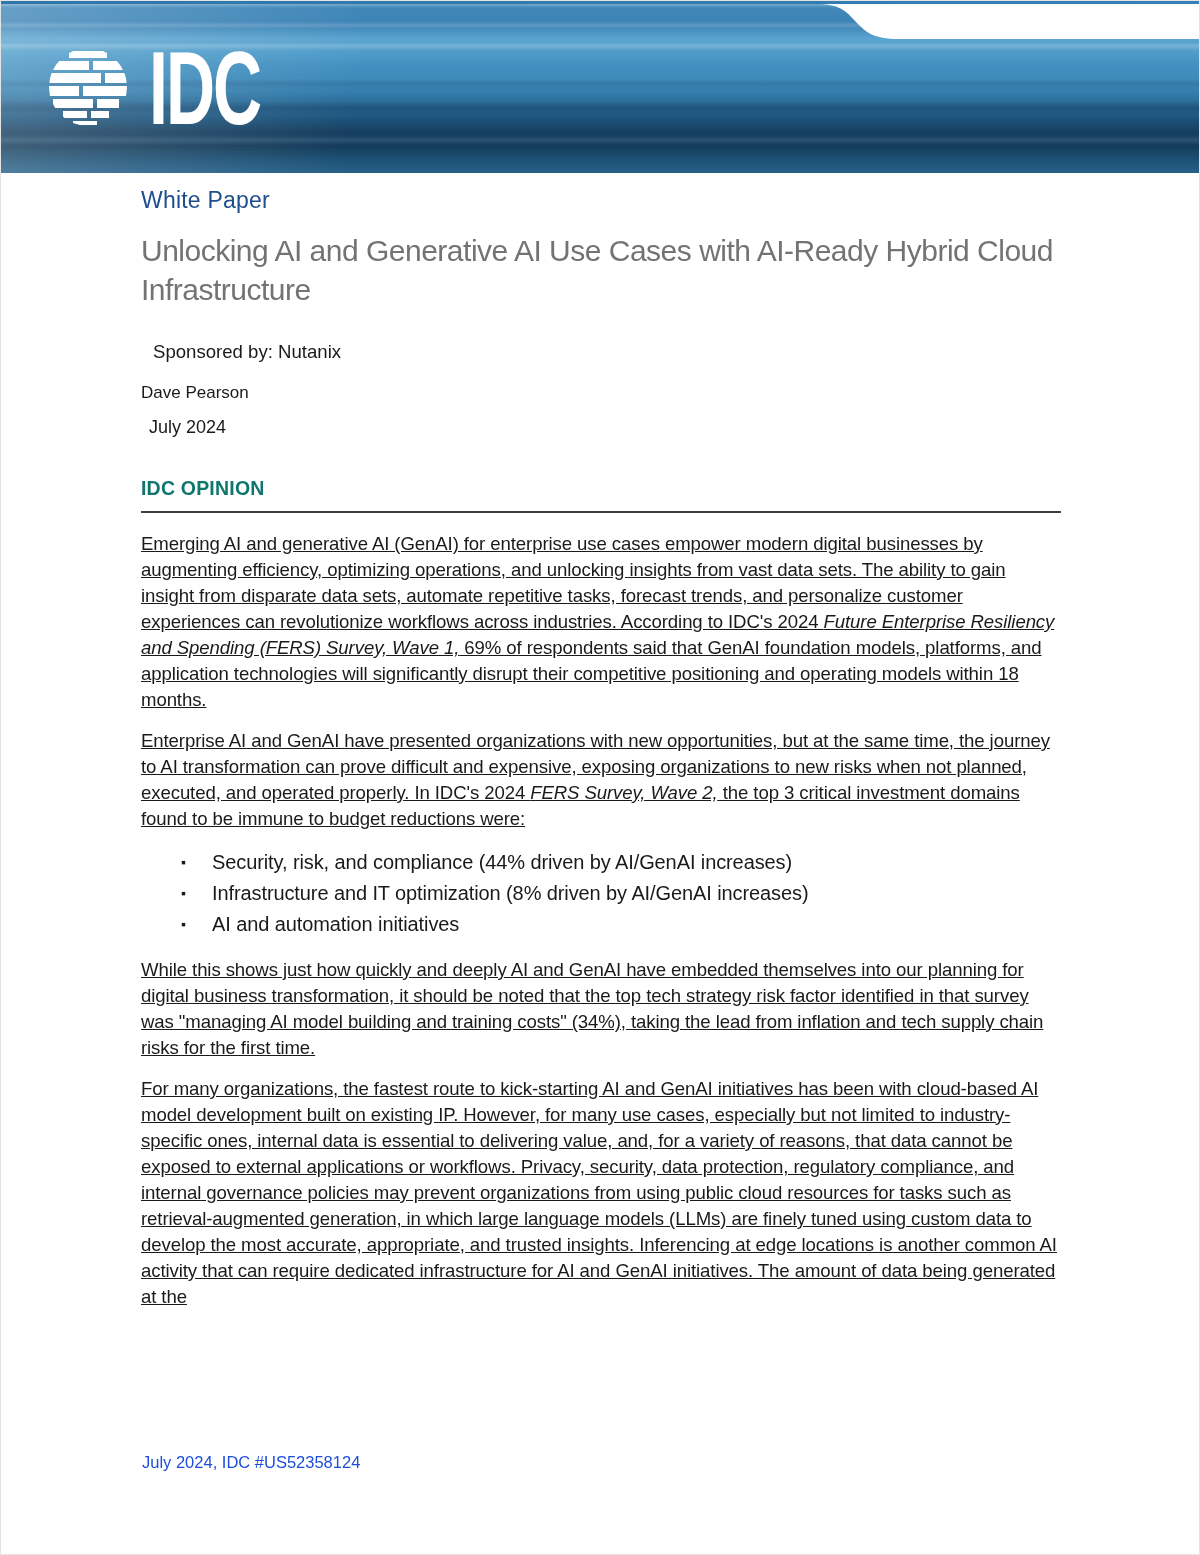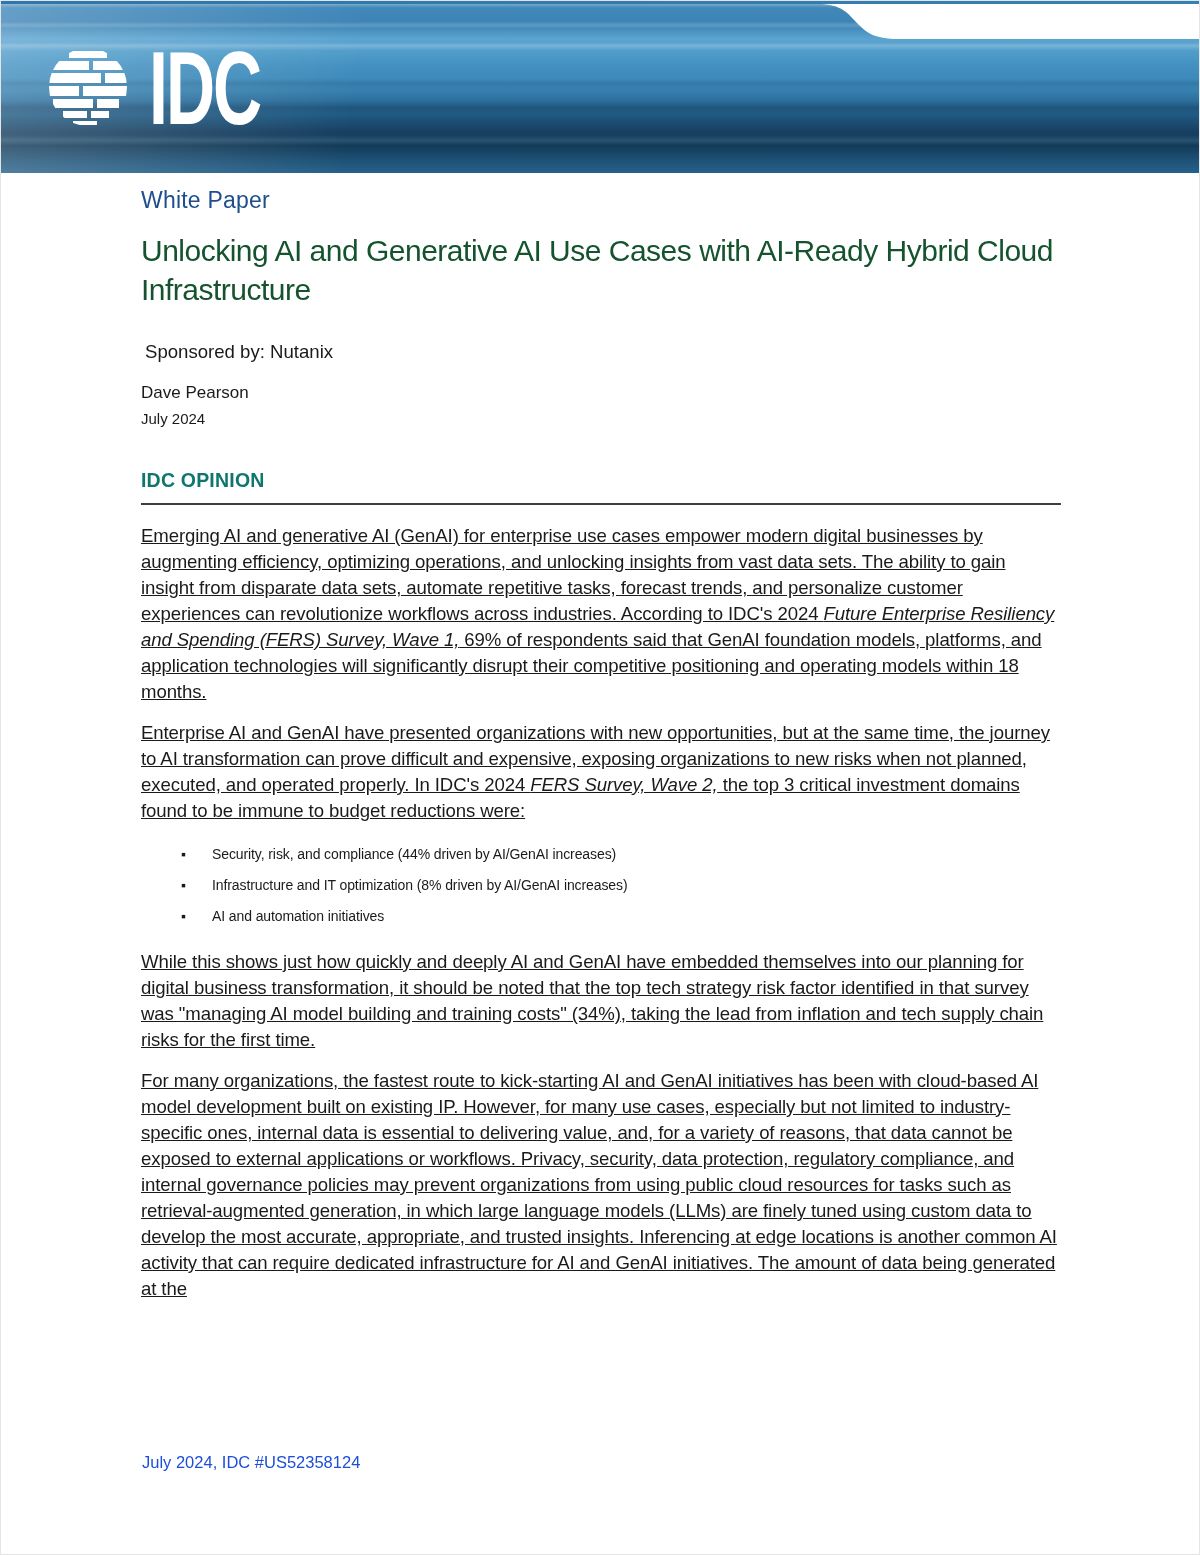--- a/index.html
+++ b/index.html
@@ -42,39 +42,39 @@
 
   
   .content { position: absolute; top: 172px; left: 0; width: 1200px; padding: 0 140px; box-sizing: border-box; }
   .doc-type {
     margin: 14px 0 4px; font-size: 23px; font-weight: 400;
     color: #1e4e8c; letter-spacing: .2px;
   }
   .title {
     margin: 17px 0 0; max-width: 960px;
     font-size: 30px; line-height: 39px; font-weight: 400;
-    color: #14532d; letter-spacing: -0.5px;
+    color: #737373; letter-spacing: -0.5px;
   }
-  .sponsor { margin: 30px 4px 0; font-size: 18.6px; line-height: 26px; }
+  .sponsor { margin: 30px 12px 0; font-size: 18.6px; line-height: 26px; }
   .author  { margin: 15px 0 0; font-size: 17px; line-height: 26px; }
-  .date    { margin: 0;        font-size: 15px; line-height: 26px; }
+  .date    { margin: 8px;        font-size: 18px; line-height: 26px; }
 
   .section-heading {
     margin: 37px 0 0; font-size: 19.5px; font-weight: 700;
     color: #0f766e; letter-spacing: .2px;
   }
   .rule { height: 2px; background: #3f3f3f; margin: 11px 0 18px; }
 
   .body-p { margin: 0 0 15px; font-size: 18.6px; line-height: 26px; letter-spacing: -0.1px; max-width: 922px; text-decoration: underline; }
   .body-p em { font-style: italic; }
 
   .bullet-list { list-style: none; margin: 17px 0 20px; padding: 0 0 0 40px; }
   .bullet-list li {
     position: relative; padding-left: 31px; margin: 0 0 5px;
-    font-size: 14px; line-height: 26px; letter-spacing: -0.1px;
+    font-size: 20px; line-height: 26px; letter-spacing: -0.1px;
   }
   .bullet-list li::before {
     content: "▪"; position: absolute; left: 0; top: 0;
     font-size: 14px; line-height: 26px; color: #1a1a1a;
   }
 
   .footer {
     position: absolute; left: 141px; top: 1452px;
     font-size: 16.5px; color: #1d4ed8;
   }

